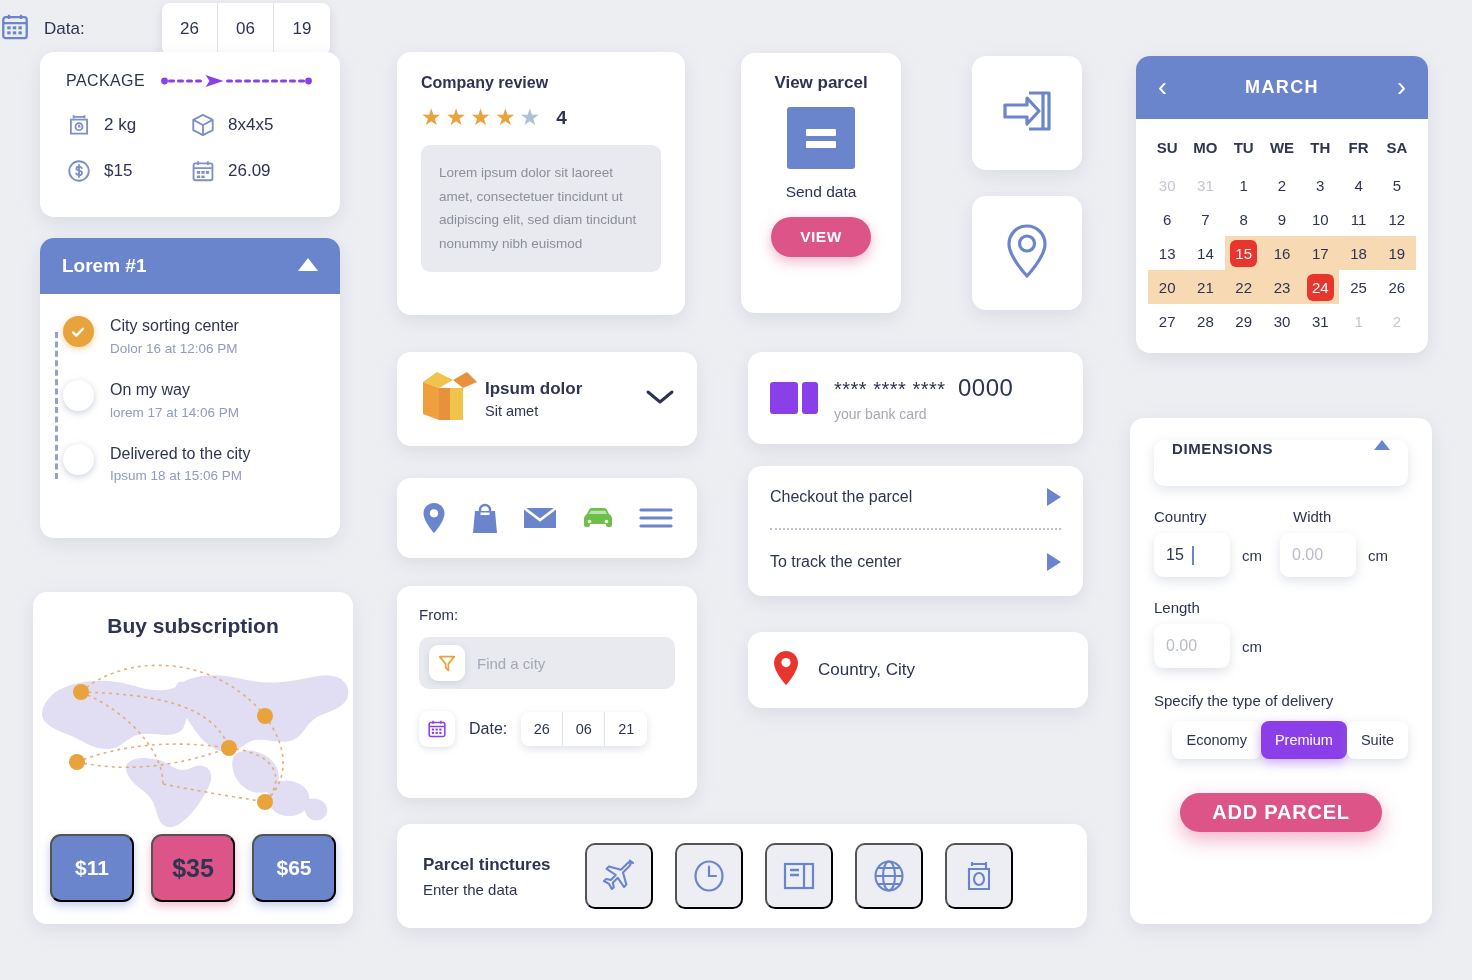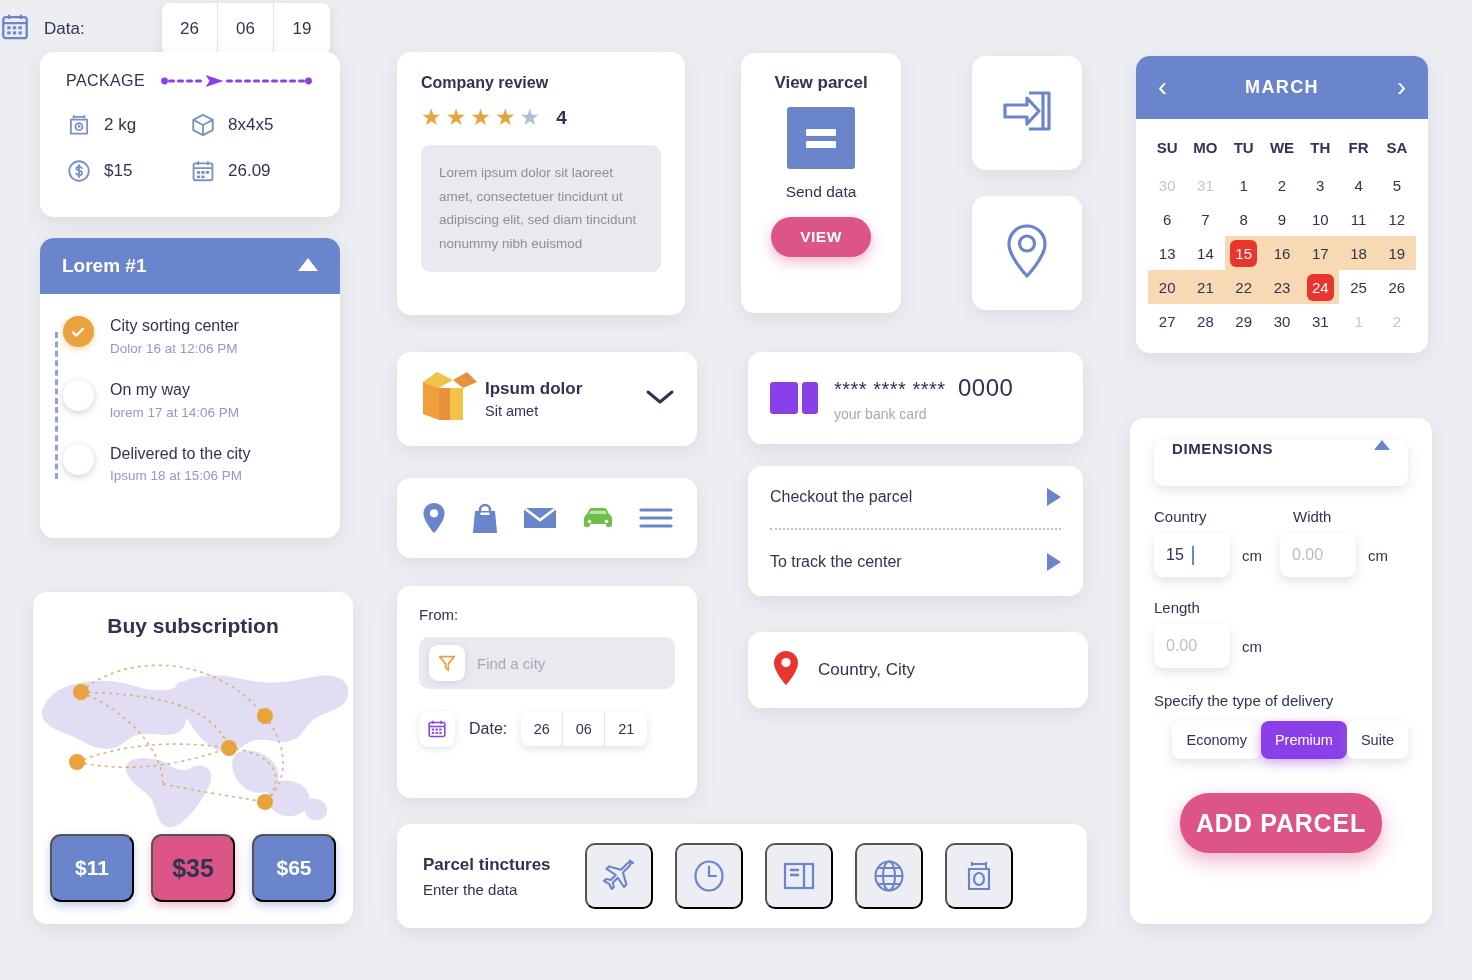--- a/index.html
+++ b/index.html
@@ -140,21 +140,21 @@
   .dim-lbl { font-size:15px; }
   .dim-inputs { display:flex; align-items:center; margin-top:8px; }
   .dim-in { width:76px; height:44px; background:#fff; border-radius:9px; box-shadow:0 4px 11px rgba(150,158,180,.3); display:flex; align-items:center; padding:0 12px; font-size:16px; }
   .dim-in.ph { color:#b9bcc7; }
   .dim-cm { font-size:15px; margin:0 18px 0 12px; }
   .caret { display:inline-block; width:2px; height:19px; background:#6b85cc; margin-left:8px; }
   .dim-sp { font-size:15px; margin-top:24px; }
   .chips { display:flex; margin-top:12px;justify-content:flex-end; }
   .chip { height:38px; padding:0 14px; border-radius:8px; background:#fff; box-shadow:0 4px 11px rgba(150,158,180,.3); display:flex; align-items:center; font-size:14.5px; cursor:pointer; }
   .chip.on { background:#8b3fe8; color:#fff; box-shadow:0 4px 12px rgba(139,63,232,.45); }
-  .add-btn { margin:34px auto 0; display:block; width:202px; height:60px; border-radius:29px; border:none; background:#dd5588; color:#fff; font-size:25px; font-weight:bold; letter-spacing:.8px; box-shadow:0 8px 20px rgba(221,85,136,.45); cursor:pointer; }
+  .add-btn { margin:34px auto 0; display:block; width:202px; height:39px; border-radius:29px; border:none; background:#dd5588; color:#fff; font-size:20px; font-weight:bold; letter-spacing:.8px; box-shadow:0 8px 20px rgba(221,85,136,.45); cursor:pointer; }
 </style>
 </head>
 <body>
 
 <div class="card" id="pkg">
   <div class="pkg-top">
     <span class="pkg-title">PACKAGE</span>
     <span class="pkg-arrow">
       <svg width="100%" height="14" viewBox="0 0 150 14">
         <circle cx="3" cy="7" r="3.4" fill="#8b3fe8"></circle>

